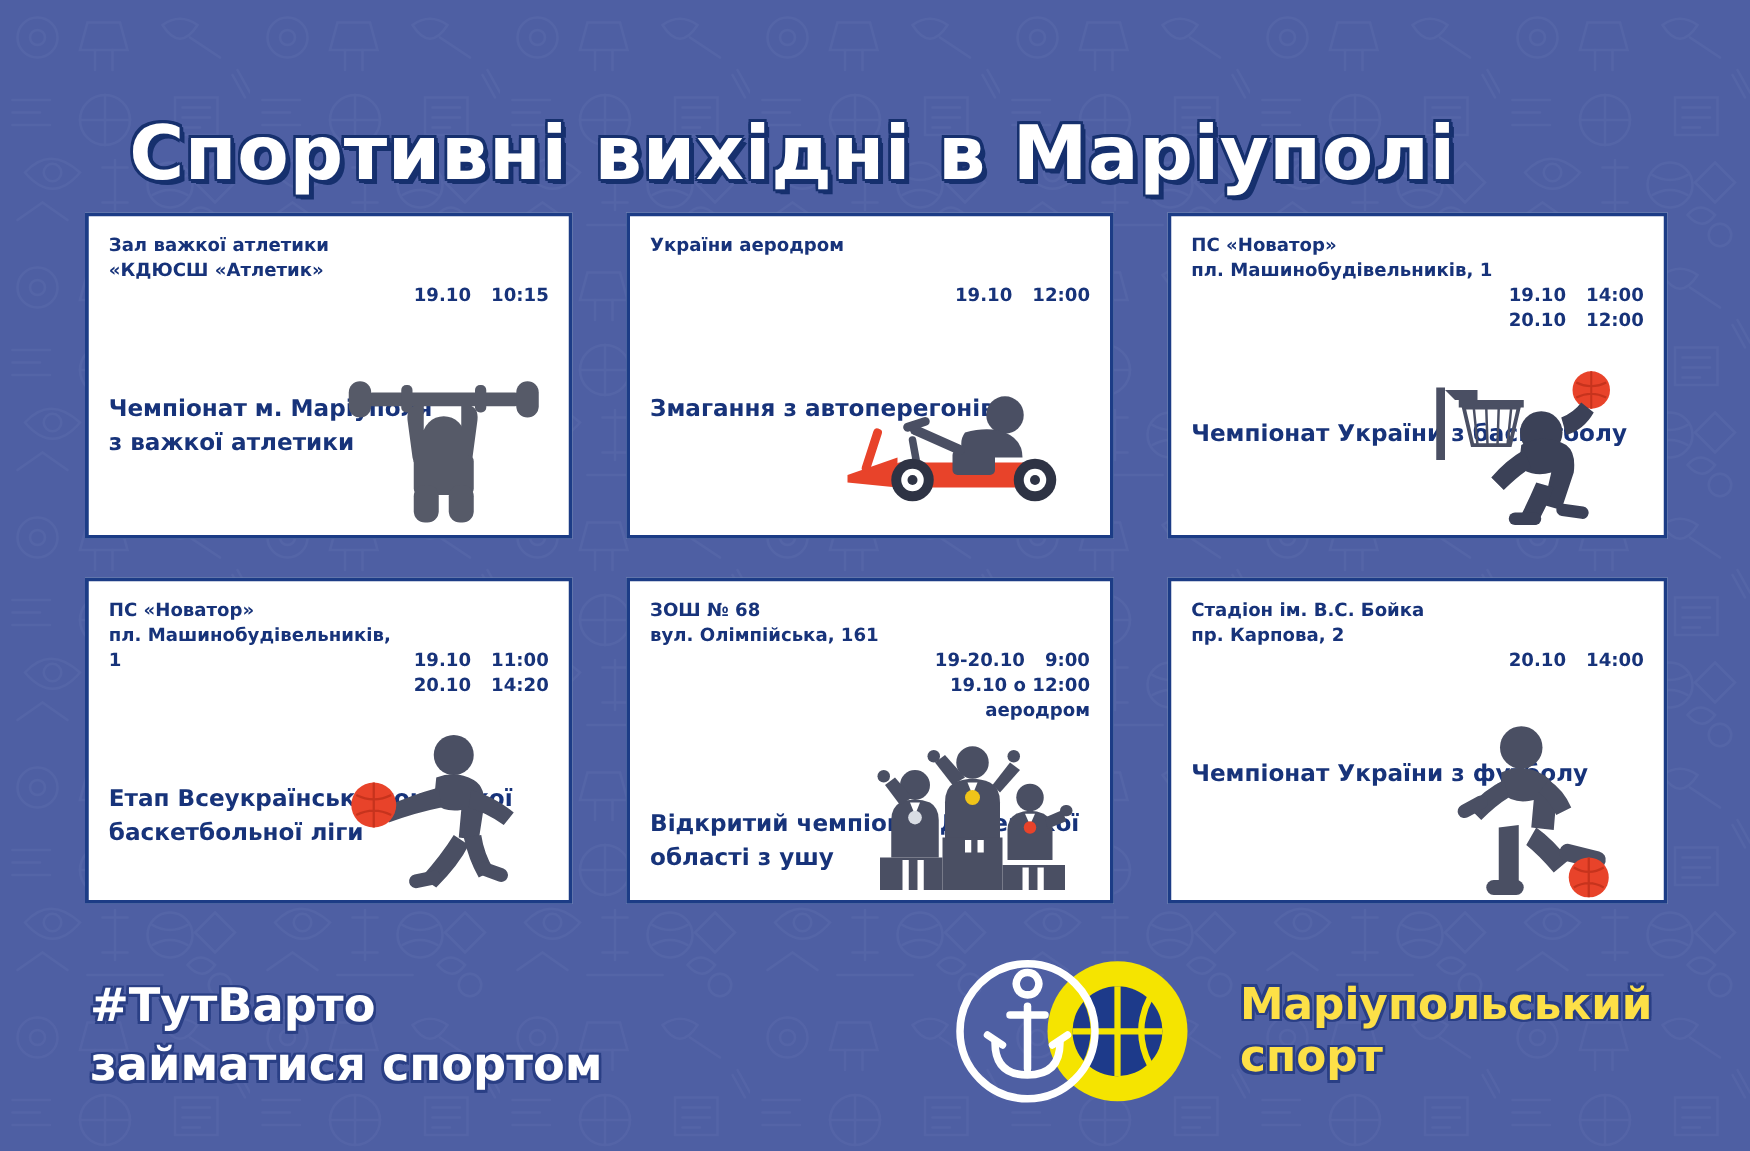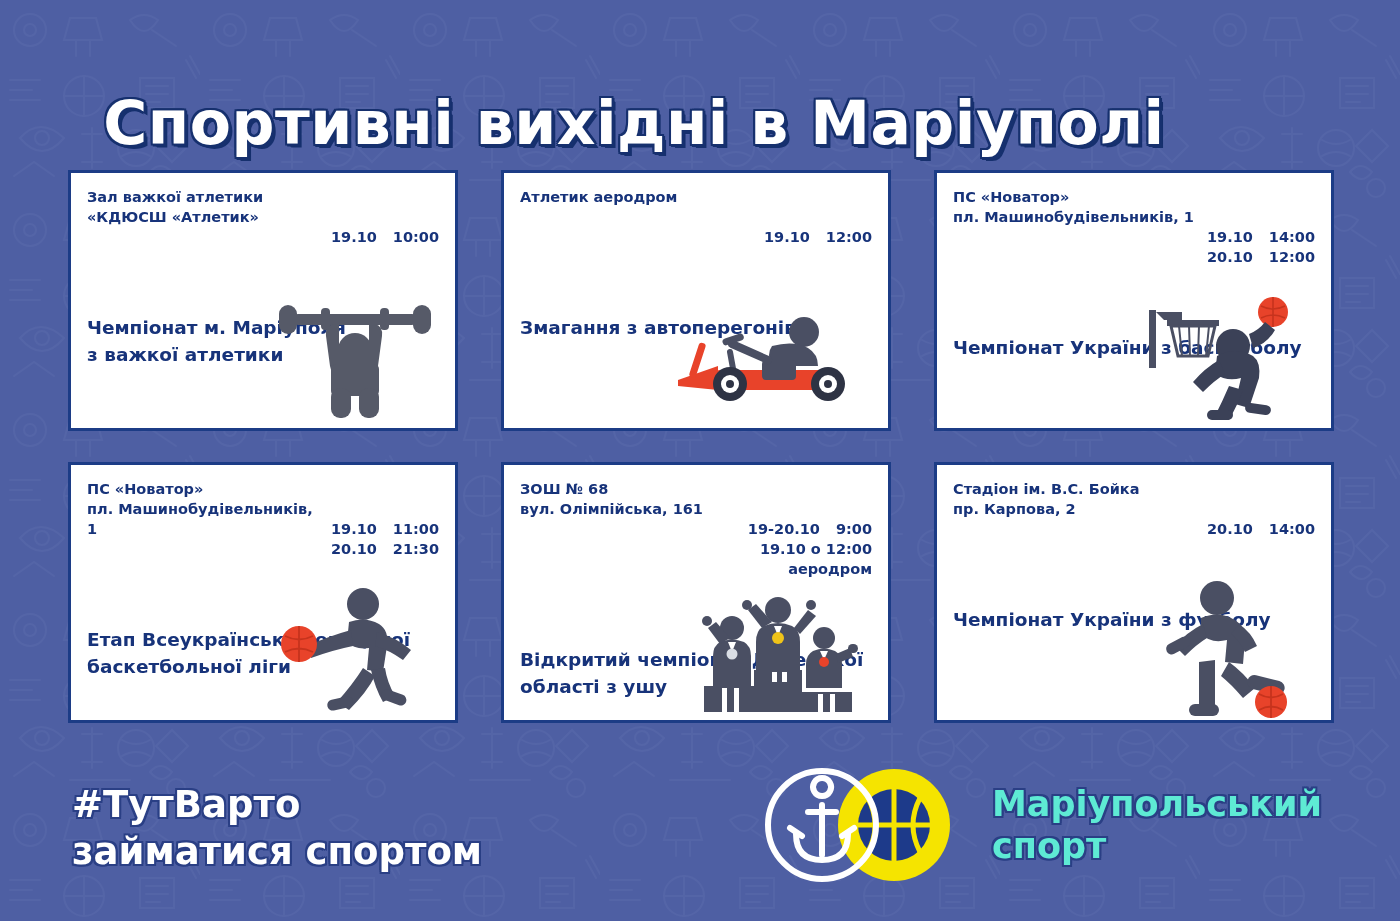--- a/index.html
+++ b/index.html
@@ -149,21 +149,21 @@
     display: flex;
     align-items: center;
   }
   #brand-mark { width: 220px; height: 118px; flex: 0 0 auto; }
   #brand-name {
     margin-left: 12px;
     font-family: "DejaVu Sans", sans-serif;
     font-weight: bold;
     font-size: 35px;
     line-height: 1.2;
-    color: #5eead4;
+    color: #fde047;
     white-space: pre-line;
     text-shadow:
       2px 2px 0 #2a3f85, -2px 2px 0 #2a3f85, 2px -2px 0 #2a3f85,
       -2px -2px 0 #2a3f85, 0 2px 0 #2a3f85, 2px 0 0 #2a3f85,
       0 -2px 0 #2a3f85, -2px 0 0 #2a3f85;
   }
 </style>
 </head>
 <body>
 
@@ -207,21 +207,21 @@
 
   <div id="cards">
 
     <div class="card">
       <div class="card-head">
         <div class="venue">Зал важкої атлетики
 «КДЮСШ «Атлетик»</div>
         <div class="when">
           <div class="when-table">
             <span>19.10</span>
-            <span>10:00</span>
+            <span>10:15</span>
           </div>
         </div>
       </div>
       <div class="event-title">Чемпіонат м. Маріуполя
 з важкої атлетики</div>
       <svg class="card-icon icon-weightlifting" viewBox="0 0 168 122" xmlns="http://www.w3.org/2000/svg" aria-hidden="true">
         <g fill="#565a68">
           <rect x="22" y="14" width="124" height="11" rx="5"></rect>
           <rect x="8" y="5" width="18" height="29" rx="9"></rect>
           <rect x="142" y="5" width="18" height="29" rx="9"></rect>
@@ -231,21 +231,21 @@
           <path d="M62 24 q-8 2 -7 12 l4 30 q1 8 9 8 l30 0 q8 0 9 -8 l4 -30 q1 -10 -7 -12 l-6 0 l0 20 l-30 0 l0 -20 z"></path>
           <rect x="60" y="64" width="48" height="32" rx="5"></rect>
           <rect x="60" y="88" width="20" height="30" rx="9"></rect>
           <rect x="88" y="88" width="20" height="30" rx="9"></rect>
         </g>
       </svg>
     </div>
 
     <div class="card">
       <div class="card-head">
-        <div class="venue">Атлетик аеродром</div>
+        <div class="venue">України аеродром</div>
         <div class="when">
           <div class="when-table">
             <span>19.10</span>
             <span>12:00</span>
           </div>
         </div>
       </div>
       <div class="event-title">Змагання з автоперегонів</div>
       <svg class="card-icon icon-kart" viewBox="0 0 182 98" xmlns="http://www.w3.org/2000/svg" aria-hidden="true">
         <g>
@@ -304,21 +304,21 @@
 
     <div class="card">
       <div class="card-head">
         <div class="venue">ПС «Новатор»
 пл. Машинобудівельників, 1</div>
         <div class="when">
           <div class="when-table">
             <span>19.10</span>
             <span>11:00</span>
             <span>20.10</span>
-            <span>21:30</span>
+            <span>14:20</span>
           </div>
         </div>
       </div>
       <div class="event-title">Етап Всеукраїнської юнацької
 баскетбольної ліги</div>
       <svg class="card-icon icon-basketball2" viewBox="0 0 150 130" xmlns="http://www.w3.org/2000/svg" aria-hidden="true">
         <g>
           <circle cx="86" cy="18" r="16" fill="#4a4f63"></circle>
           <path d="M72 36 q16 -6 30 2 q10 6 8 22 l-4 26 l-16 -2 l2 -22 q-14 2 -22 -6 z" fill="#4a4f63"></path>
           <path d="M74 44 q-22 6 -44 16 l4 12 q22 -8 42 -12 z" fill="#4a4f63"></path>

